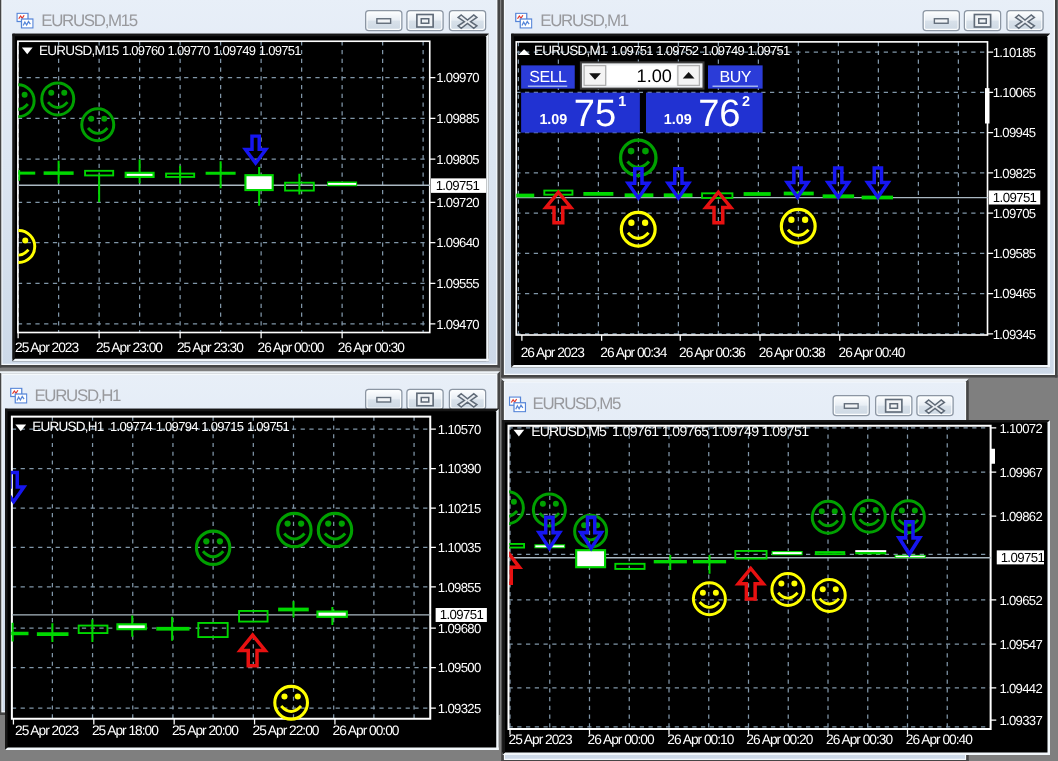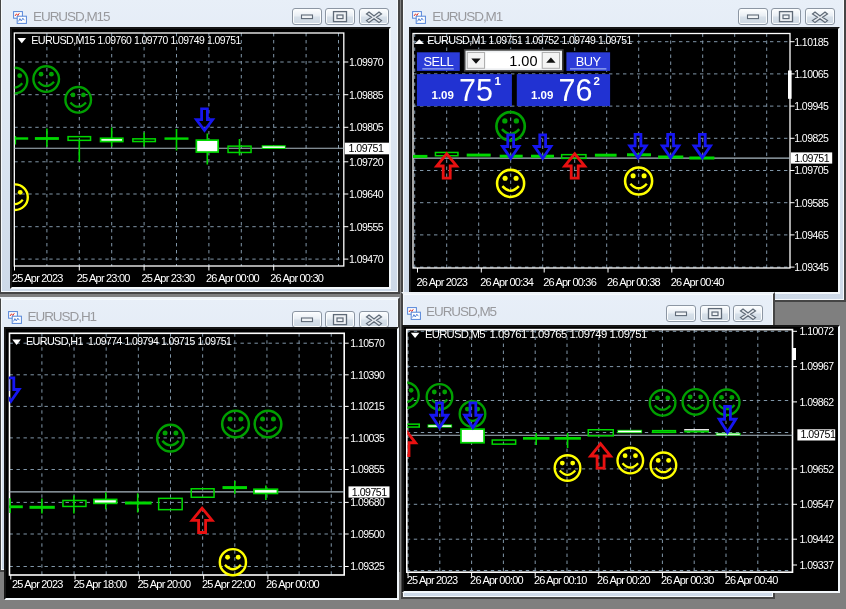--- a/index.html
+++ b/index.html
@@ -435,21 +435,21 @@
         <line x1="203.15" y1="575.5" x2="203.15" y2="580" stroke="#fff"></line>
         <line x1="267.45" y1="575.5" x2="267.45" y2="580" stroke="#fff"></line>
         <text x="11.5" y="588.6" font-size="11" fill="#ffffff" text-anchor="start" letter-spacing="-0.8">25 Apr 2023</text>
         <text x="73" y="588.6" font-size="11" fill="#ffffff" text-anchor="start" letter-spacing="-0.8">25 Apr 18:00</text>
         <text x="137" y="588.6" font-size="11" fill="#ffffff" text-anchor="start" letter-spacing="-0.8">25 Apr 20:00</text>
         <text x="201.5" y="588.6" font-size="11" fill="#ffffff" text-anchor="start" letter-spacing="-0.8">25 Apr 22:00</text>
         <text x="265.5" y="588.6" font-size="11" fill="#ffffff" text-anchor="start" letter-spacing="-0.8">26 Apr 00:00</text>
       </svg>
     </div>
   </div>
-<div class="win" style="left:400.5px;top:292px;width:374px;height:307.3px">
+<div class="win" style="left:400.5px;top:303px;width:374px;height:307.3px">
     <div class="ticon" style="top:11.8px;left:4.5px"><svg width="14" height="13" viewBox="0 0 14 13">
         <rect x="0.6" y="0.6" width="8.8" height="6.6" fill="#fff" stroke="#5585d8" stroke-width="1"></rect>
         <path d="M2 5 l1.5-2.2 1.3 1.8 1.5-2.4" stroke="#e03a2f" stroke-width="1" fill="none"></path>
         <rect x="4.2" y="5.2" width="9.2" height="7.2" fill="#fff" stroke="#5585d8" stroke-width="1"></rect>
         <path d="M5.6 10.4 l1.3-2.8 1.4 2.4 1.5-2.8 1.5 2" stroke="#5585d8" stroke-width="1" fill="none"></path>
       </svg></div>
     <div class="ttext" style="top:9.8px;left:23.5px">EURUSD,M5</div>
     <div style="position:absolute;top:10.7px;right:9.5px">
       <div class="btns">
         <div class="btn">

